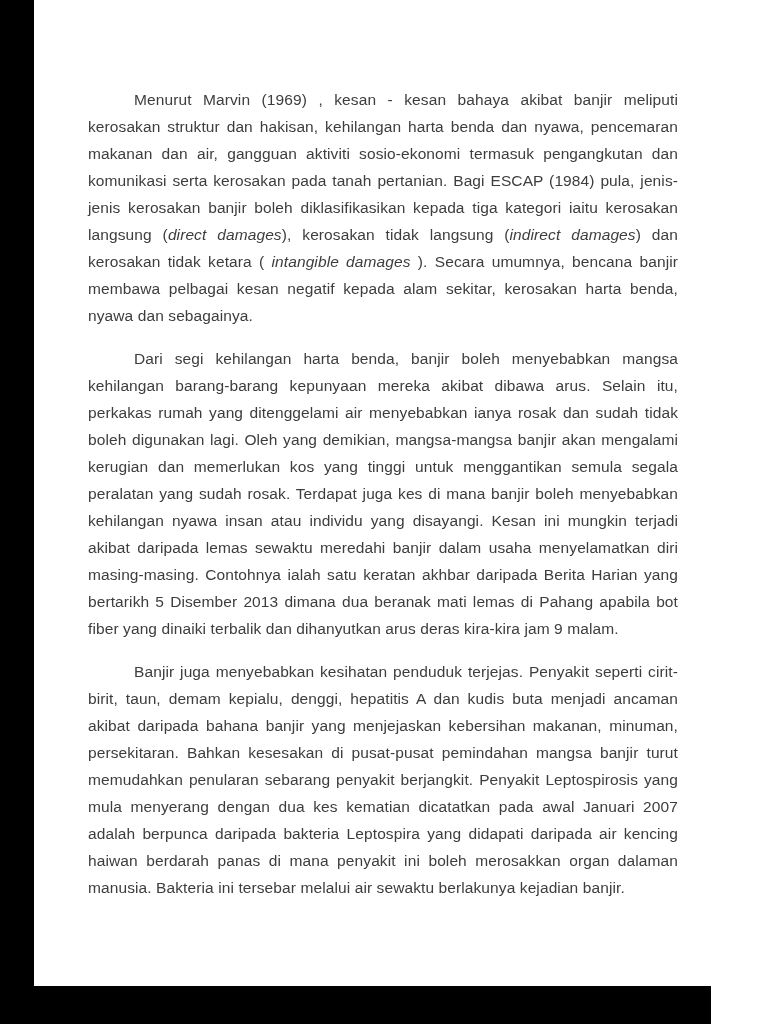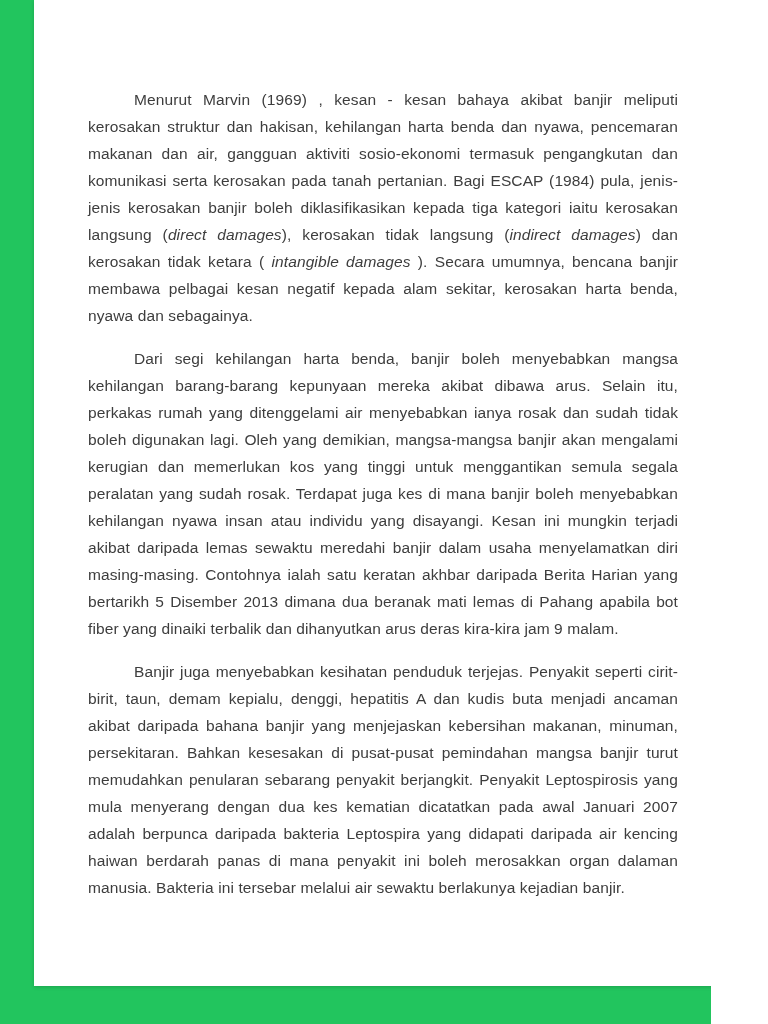--- a/index.html
+++ b/index.html
@@ -3,21 +3,21 @@
 <meta charset="utf-8">
 <style>
   html, body {
     margin: 0;
     padding: 0;
   }
   .canvas {
     position: relative;
     width: 711px;
     height: 1024px;
-    background: #22c55e;
+    background: #000000;
     overflow: hidden;
   }
   .paper {
     position: absolute;
     left: 34px;
     top: 0px;
     width: 700px;
     height: 986px;
     background: #ffffff;
     box-shadow: 0 1px 4px rgba(0,0,0,0.18);

